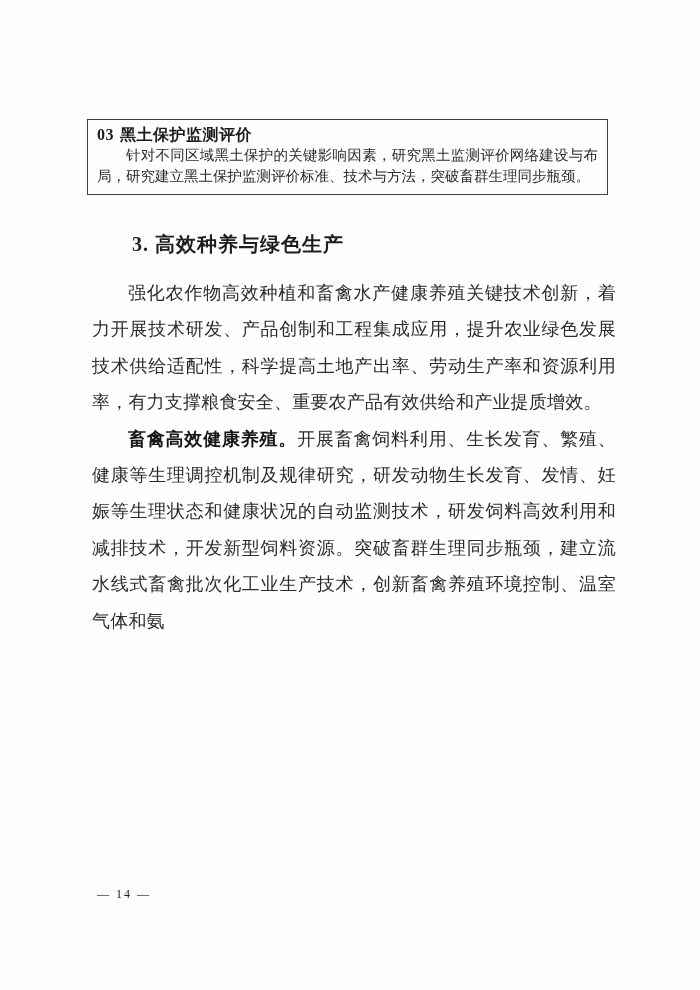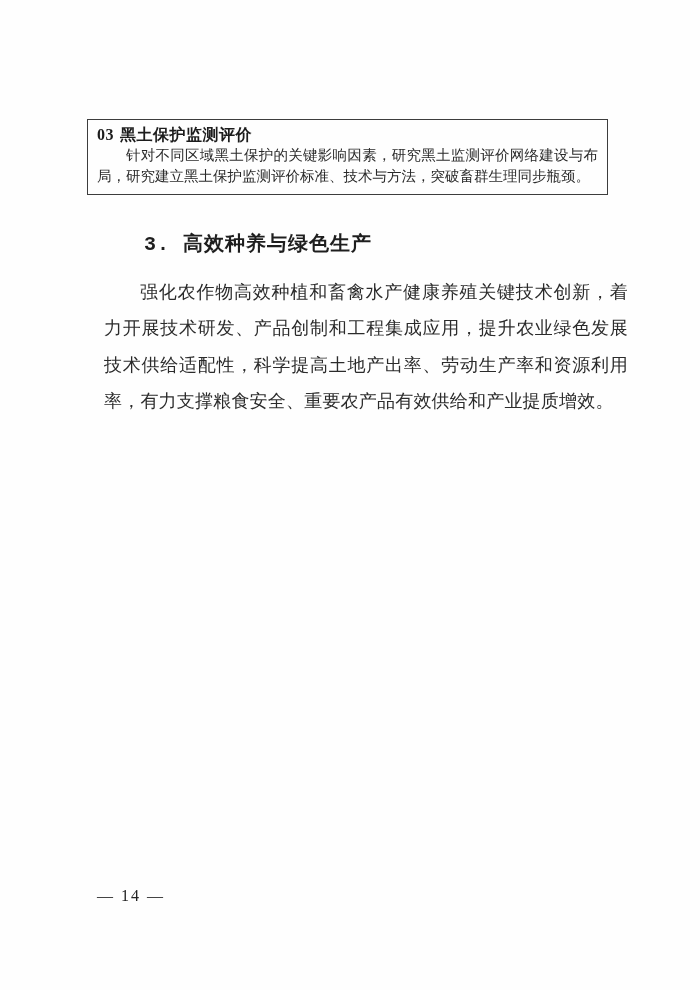--- a/index.html
+++ b/index.html
@@ -39,24 +39,23 @@
   .callout-body {
     font-size: 14.5px;
     line-height: 21px;
     text-indent: 2em;
     text-align: justify;
     color: #2a2a2a;
   }
   
   .content {
     position: absolute;
-    left: 104px;
+    left: 92px;
     top: 231px;
     width: 524px;
-    font-family: Liberation Mono, monospace;
   }
   .section-heading {
     font-size: 20px;
     line-height: 27px;
     font-weight: 700;
     color: #1e1e1e;
     text-indent: 40px;
     letter-spacing: 1px;
     margin-bottom: 17px;
   }
@@ -70,21 +69,21 @@
   }
   .body-para .lead {
     font-weight: 700;
     color: #161616;
   }
   
   .page-number {
     position: absolute;
     left: 97px;
     top: 887px;
-    font-size: 16px;
+    font-size: 12px;
     letter-spacing: 2px;
     color: #222222;
   }
 </style>
 </head>
 <body>
 
 <div class="page">
 
   <div class="callout">
@@ -93,17 +92,18 @@
     </div>
     <p class="callout-body">针对不同区域黑土保护的关键影响因素，研究黑土监测评价网络建设与布局，研究建立黑土保护监测评价标准、技术与方法，突破畜群生理同步瓶颈。</p>
   </div>
 
   <div class="content">
     <h2 class="section-heading">3. 高效种养与绿色生产</h2>
 
     <p class="body-para"><span>强化农作物高效种植和畜禽水产健康养殖关键技术创新，着力开展技术研发、产品创制和工程集成应用，提升农业绿色发展技术供给适配性，科学提高土地产出率、劳动生产率和资源利用率，有力支撑粮食安全、重要农产品有效供给和产业提质增效。</span></p>
 
 
+    <p class="body-para"><span class="lead">畜禽高效健康养殖。</span><span>开展畜禽饲料利用、生长发育、繁殖、健康等生理调控机制及规律研究，研发动物生长发育、发情、妊娠等生理状态和健康状况的自动监测技术，研发饲料高效利用和减排技术，开发新型饲料资源。突破畜群生理同步瓶颈，建立流水线式畜禽批次化工业生产技术，创新畜禽养殖环境控制、温室气体和氨</span></p>
   </div>
 
   <div class="page-number">— 14 —</div>
 
 </div>
 
 </body></html>

